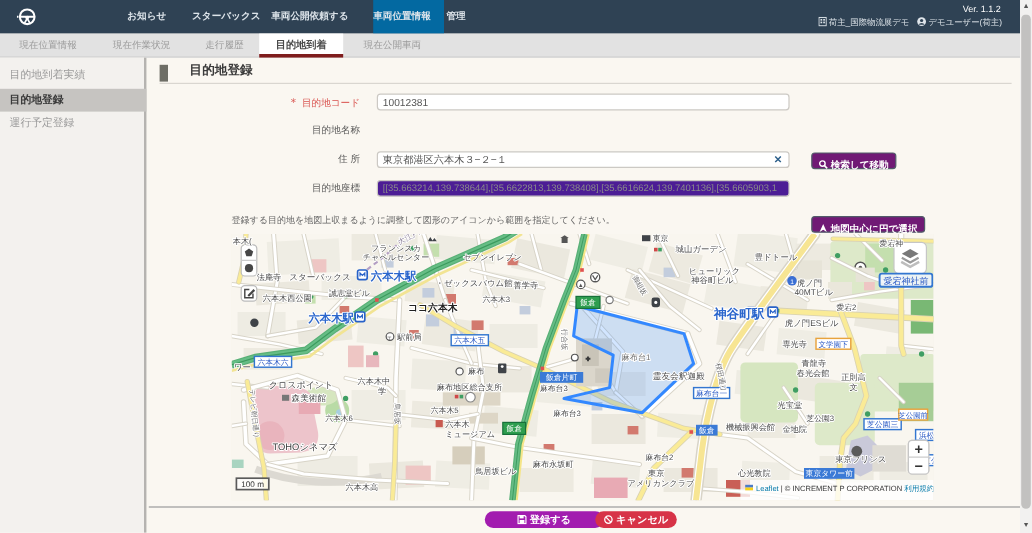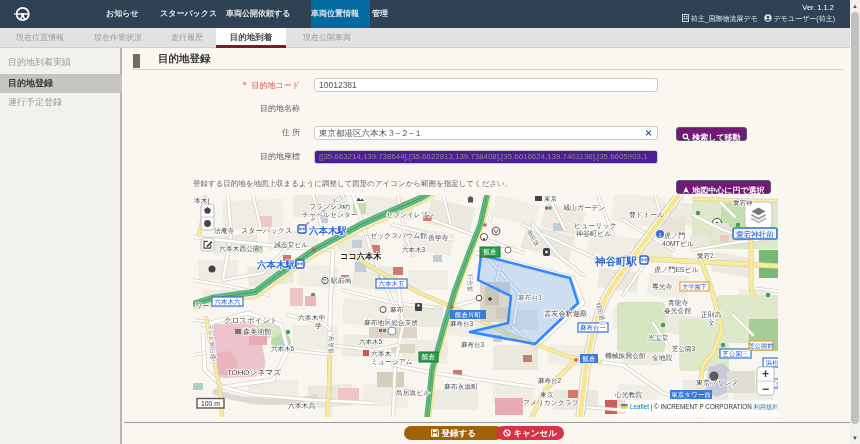--- a/index.html
+++ b/index.html
@@ -521,21 +521,21 @@
           <text x="291" y="44.5" font-size="5" fill="#555" text-anchor="middle">▲</text>
 <g>
             <rect x="564" y="172" width="17" height="28" rx="3" fill="#fff" stroke="#c6c6c6" stroke-width="1"></rect>
 <line x1="564" y1="186" x2="581" y2="186" stroke="#ccc" stroke-width="1"></line>
 <text x="572.5" y="183" font-size="12" font-weight="bold" fill="#333" text-anchor="middle">+</text>
 <text x="572.5" y="197.5" font-size="12" font-weight="bold" fill="#333" text-anchor="middle">−</text>
           </g>
 </svg>
       </div>
     <div id="botline"></div>
-    <div class="bbtn" style="left:280px;width:99px;background:#a16207;"><svg width="8" height="8" viewBox="0 0 12 12" style="vertical-align:-0.5px;">
+    <div class="bbtn" style="left:280px;width:99px;background:#a21caf;"><svg width="8" height="8" viewBox="0 0 12 12" style="vertical-align:-0.5px;">
           <path d="M1 1 L9.5 1 L11 2.5 L11 11 L1 11 Z" fill="none" stroke="#fff" stroke-width="1.6"></path>
           <rect x="3" y="1.5" width="5" height="3" fill="#fff"></rect>
           <rect x="3" y="6.5" width="6" height="4" fill="#fff"></rect>
         </svg> 登録する</div>
     <div class="bbtn" style="left:372px;width:68px;background:#d73347;"><svg width="8" height="8" viewBox="0 0 12 12" style="vertical-align:-0.5px;">
           <circle cx="6" cy="6" r="4.6" fill="none" stroke="#fff" stroke-width="1.6"></circle>
           <line x1="2.9" y1="2.9" x2="9.1" y2="9.1" stroke="#fff" stroke-width="1.6"></line>
         </svg> キャンセル</div>
   </div>
 

